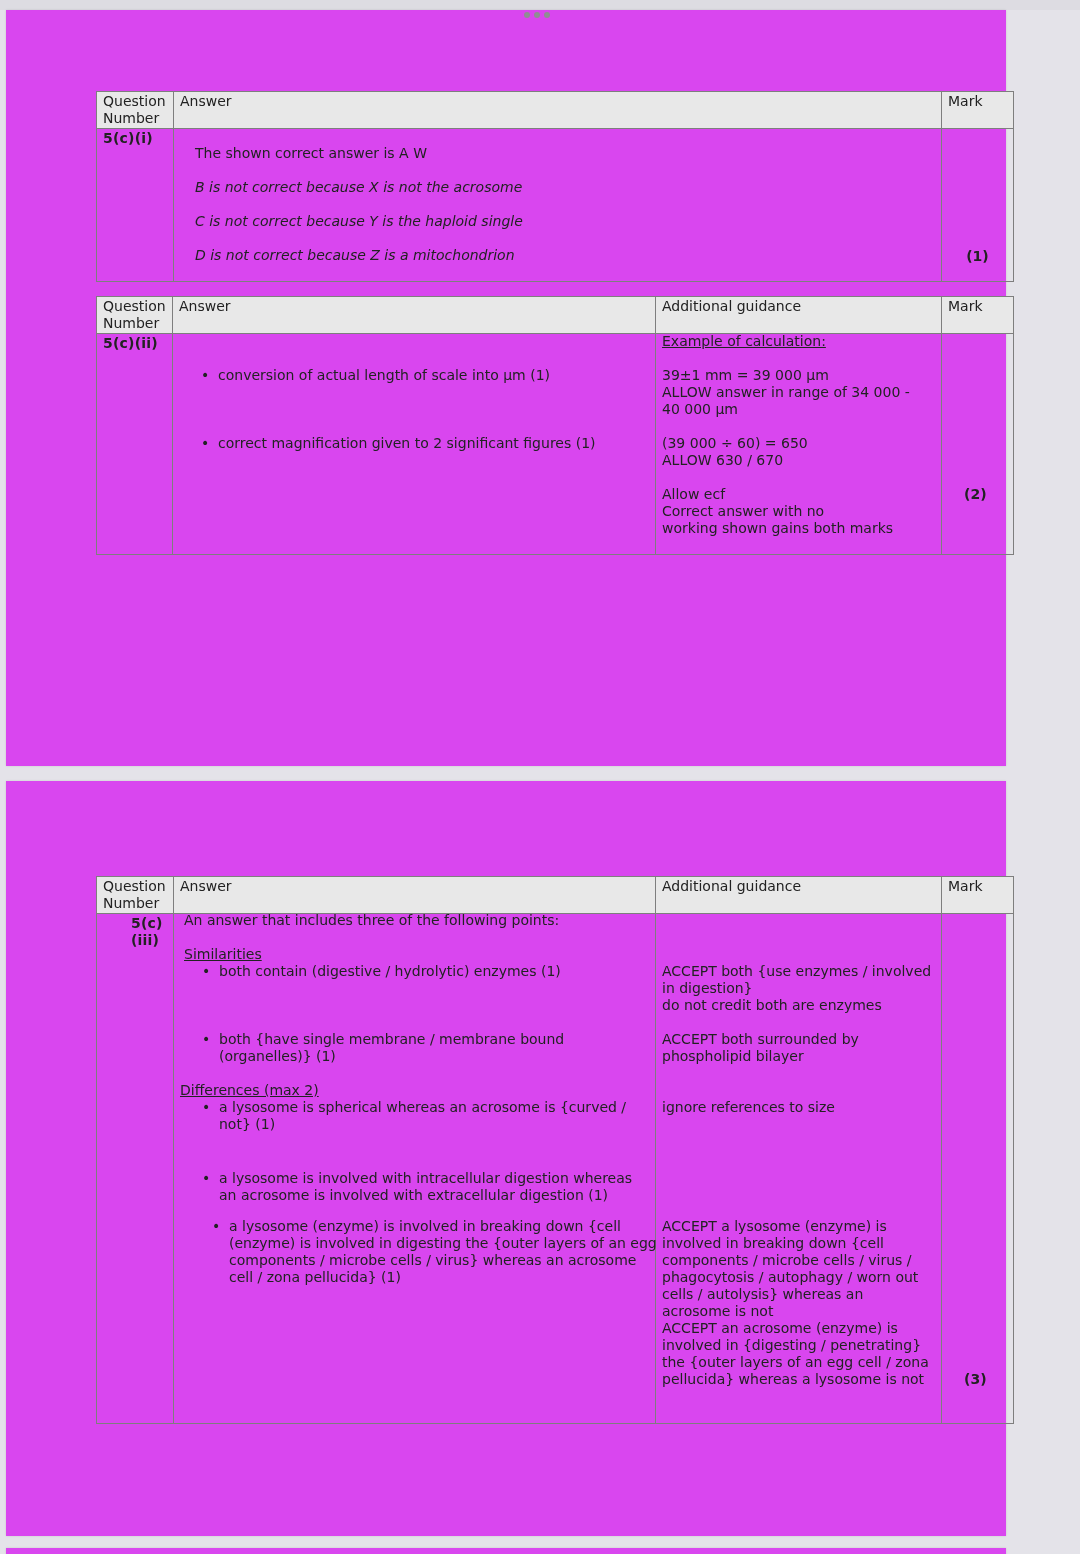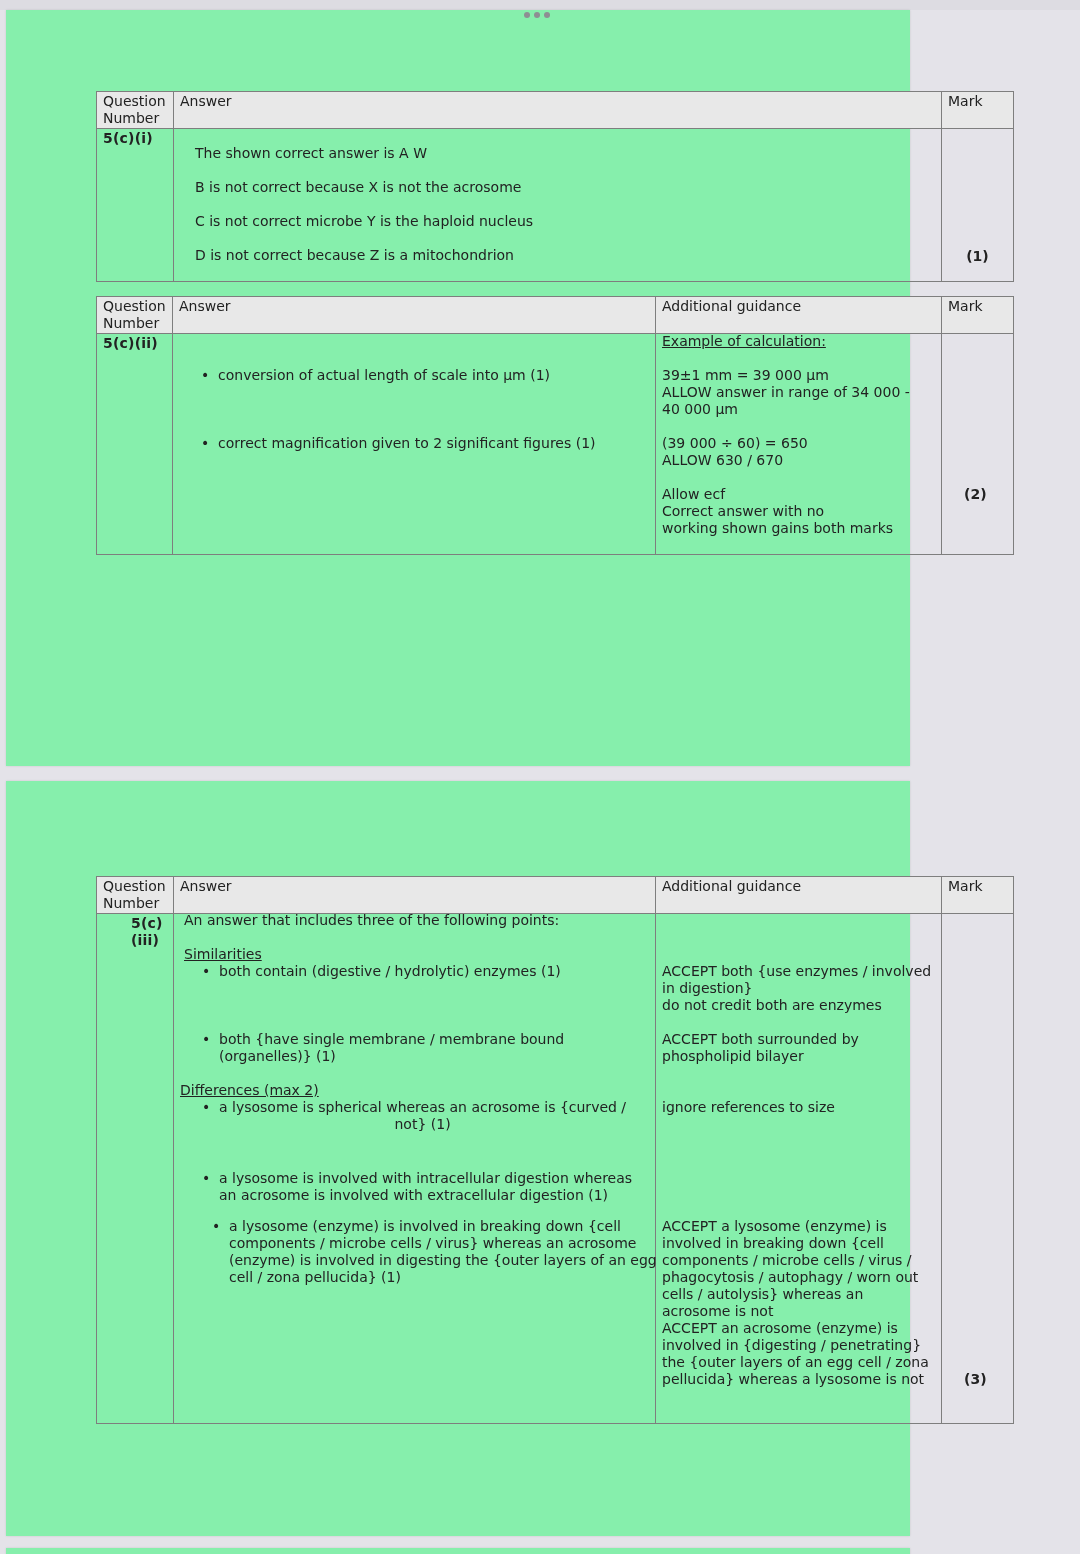--- a/index.html
+++ b/index.html
@@ -3,32 +3,32 @@
 <meta charset="utf-8">
 <style>
   * { box-sizing: border-box; margin: 0; padding: 0; }
   html, body { width: 1080px; height: 1554px; background: #e4e3e9; overflow: hidden; }
   body { position: relative; font-family: "DejaVu Sans", sans-serif; color: #222; }
 
   .topbar { position: absolute; left: 0; top: 0; width: 1080px; height: 10px; background: #dddce2; }
   .dots { position: absolute; left: 524px; top: 12px; display: flex; gap: 4px; }
   .dots span { width: 6px; height: 6px; border-radius: 50%; background: #8e8e93; display: block; }
 
-  .page { position: absolute; left: 6px; width: 904px; background: #86efac; box-shadow: 0 0 2px rgba(0,0,0,0.12); }
+  .page { position: absolute; left: 6px; width: 1000px; background: #d946ef; box-shadow: 0 0 2px rgba(0,0,0,0.12); }
   #page1 { top: 10px; height: 756px; }
   #page2 { top: 781px; height: 755px; }
   #page3 { top: 1548px; height: 10px; }
 
   table.ms { position: absolute; left: 90px; border-collapse: collapse; table-layout: fixed; font-size: 14px; line-height: 17px; }
   table.ms td { border: 1.5px solid #7e7e7e; vertical-align: top; padding: 1px 6px; }
   table.ms tr.head td { background: #e8e8e8; height: 35px; padding-top: 1px; }
   .qnum { font-weight: bold; letter-spacing: 0.2px; }
   .mark { font-weight: bold; text-align: center; }
   .u { text-decoration: underline; }
-  .it { }
+  .it { font-style: italic; }
 
   
   #t1 { top: 81px; width: 917px; }
   #t1 .c1 { width: 77px; } #t1 .c2 { width: 768px; } #t1 .c3 { width: 72px; }
   #t1 .body td { height: 153px; }
 
   
   #t2 { top: 286px; width: 917px; }
   #t2 .c1 { width: 76px; } #t2 .c2 { width: 483px; } #t2 .c3 { width: 286px; } #t2 .c4 { width: 72px; }
   #t2 .body td { height: 221px; }
@@ -57,21 +57,21 @@
     </tr>
     <tr class="body">
       <td class="qnum">5(c)(i)</td>
       <td></td>
       <td class="mark" style="vertical-align:bottom;padding-bottom:16px;">(1)</td>
     </tr>
   </tbody>
     </table>
   <div class="abs" style="left:189px;top:135px;font-size:14px;">The shown correct answer is A W</div>
   <div class="abs it" style="left:189px;top:169px;font-size:14px;">B is not correct because X is not the acrosome</div>
-  <div class="abs it" style="left:189px;top:203px;font-size:14px;">C is not correct microbe Y is the haploid nucleus</div>
+  <div class="abs it" style="left:189px;top:203px;font-size:14px;">C is not correct because Y is the haploid single</div>
   <div class="abs it" style="left:189px;top:237px;font-size:14px;">D is not correct because Z is a mitochondrion</div>
 
   <table id="t2" class="ms">
     <tbody>
         <tr class="head">
       <td class="c1"><span>Question</span><br><span>Number</span></td>
       <td class="c2">Answer</td>
       <td class="c3">Additional guidance</td>
       <td class="c4">Mark</td>
     </tr>
@@ -130,32 +130,32 @@
   <div class="abs" style="left:178px;top:131px;font-size:14px;">An answer that includes three of the following points:</div>
   <div class="abs u" style="left:178px;top:165px;font-size:14px;text-align:right;">Similarities</div>
   <div class="bl abs" style="left:213px;top:182px;font-size:14px;">
       <div>both contain (digestive / hydrolytic) enzymes (1)</div>
     </div>
   <div class="bl abs" style="left:213px;top:250px;font-size:14px;line-height:17px;">
       <div>both {have single membrane / membrane bound</div>
       <div>(organelles)} (1)</div>
     </div>
   <div class="abs u" style="left:174px;top:301px;font-size:14px;">Differences (max 2)</div>
-  <div class="bl abs" style="left:213px;top:318px;font-size:14px;line-height:17px;text-align:center;">
+  <div class="bl abs" style="left:213px;top:318px;font-size:14px;line-height:17px;">
       <div>a lysosome is spherical whereas an acrosome is {curved /</div>
       <div>not} (1)</div>
     </div>
   <div class="bl abs" style="left:213px;top:389px;font-size:14px;line-height:17px;">
       <div>a lysosome is involved with intracellular digestion whereas</div>
       <div>an acrosome is involved with extracellular digestion (1)</div>
     </div>
   <div class="bl abs" style="left:223px;top:437px;font-size:14px;line-height:17px;">
       <div>a lysosome (enzyme) is involved in breaking down {cell</div>
+      <div>(enzyme) is involved in digesting the {outer layers of an egg</div>
       <div>components / microbe cells / virus} whereas an acrosome</div>
-      <div>(enzyme) is involved in digesting the {outer layers of an egg</div>
       <div>cell / zona pellucida} (1)</div>
     </div>
 
   <div class="abs" style="left:656px;top:182px;font-size:14px;line-height:17px;">
       <div>ACCEPT both {use enzymes / involved</div>
       <div>in digestion}</div>
       <div>do not credit both are enzymes</div>
     </div>
   <div class="abs" style="left:656px;top:250px;font-size:14px;line-height:17px;">
       <div>ACCEPT both surrounded by</div>

